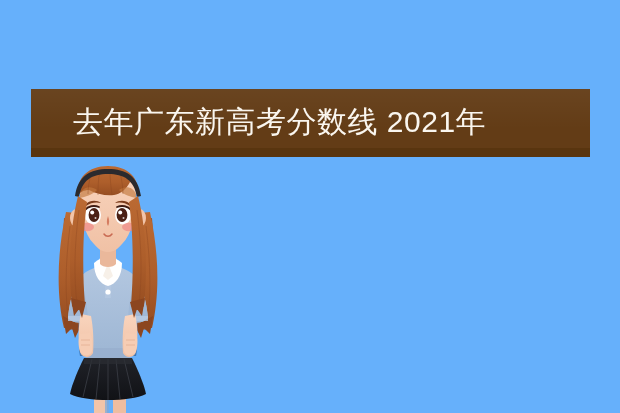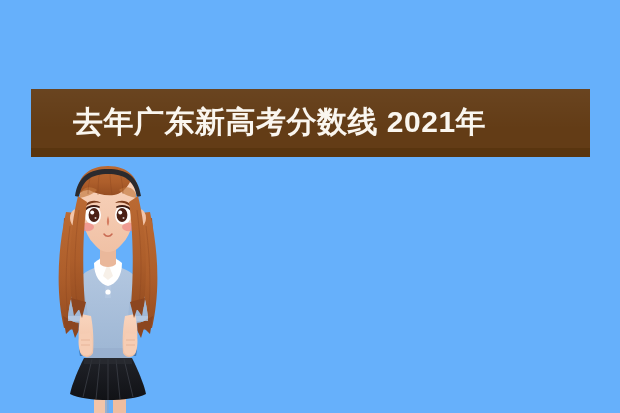--- a/index.html
+++ b/index.html
@@ -47,21 +47,21 @@
     background: linear-gradient(180deg, rgba(255,255,255,0.045), rgba(255,255,255,0));
     pointer-events: none;
   }
   #title-text {
     position: absolute;
     left: 42px;
     top: 50%;
     transform: translateY(-52%);
     color: #faf6ef;
     font-size: 30px;
-    font-weight: bold;
+    font-weight: normal;
     letter-spacing: 0.5px;
     white-space: nowrap;
     line-height: 1;
   }
 
   
   #character {
     position: absolute;
     left: 34px;
     top: 166px;

